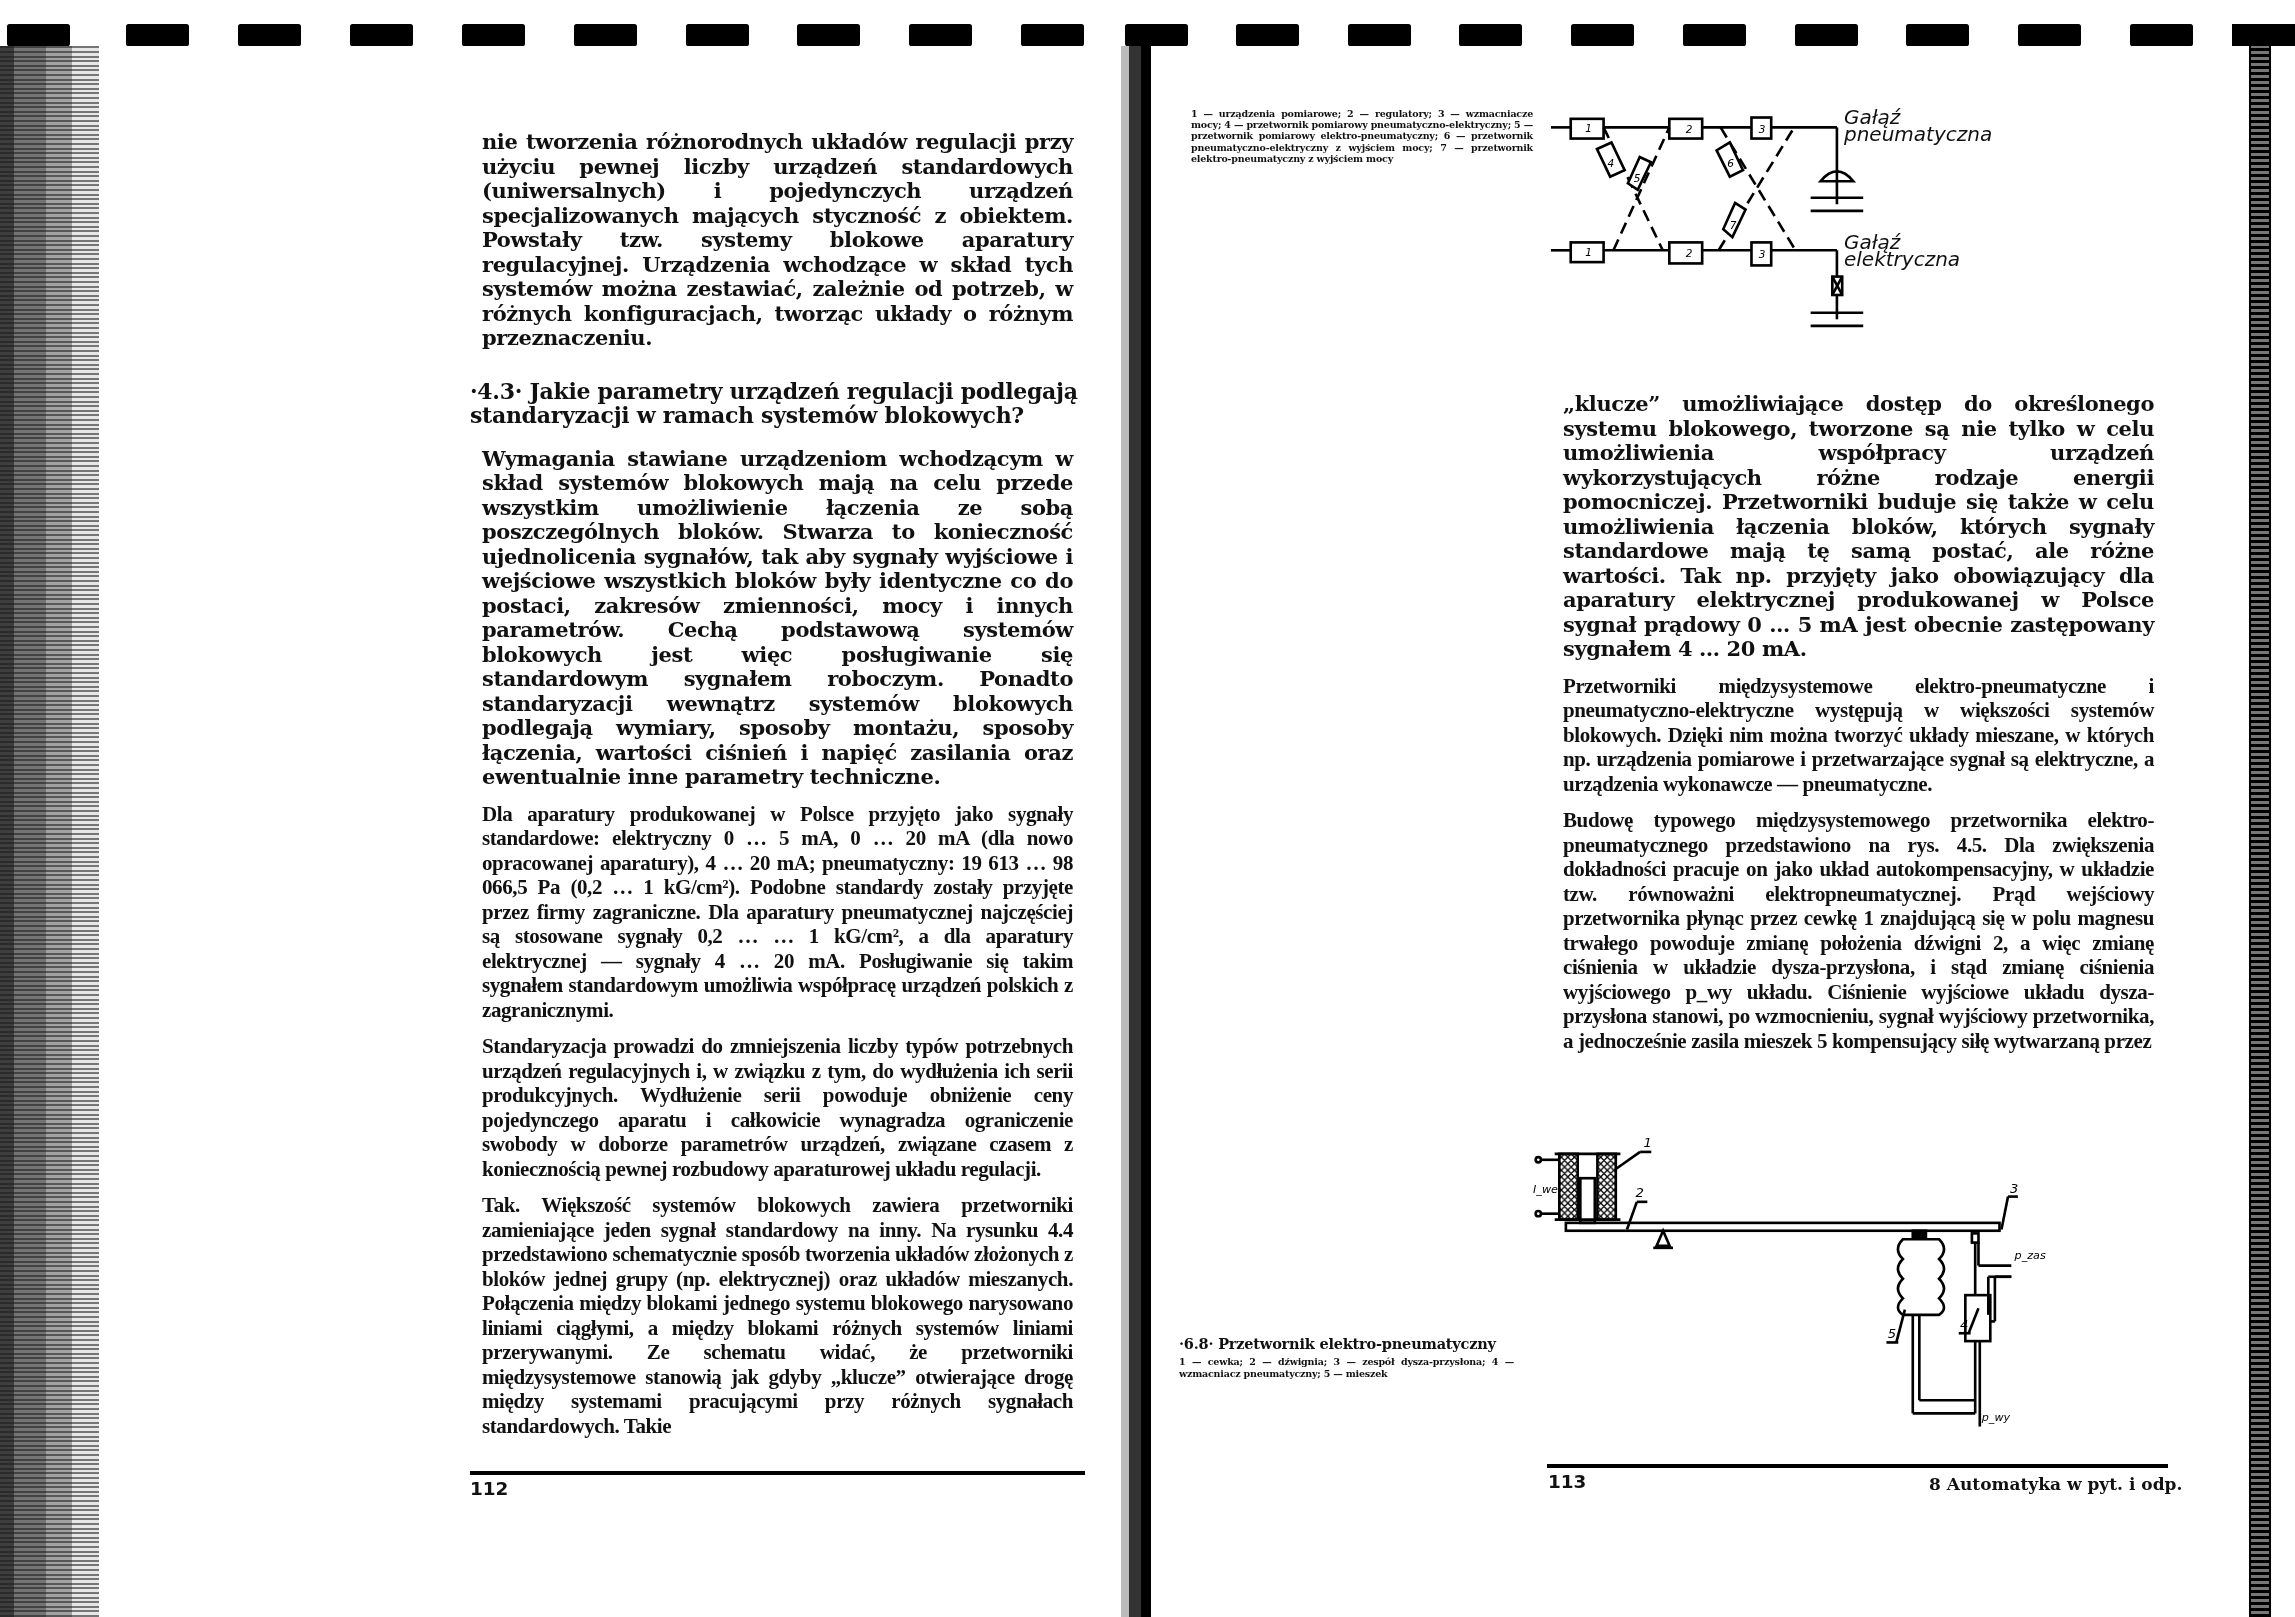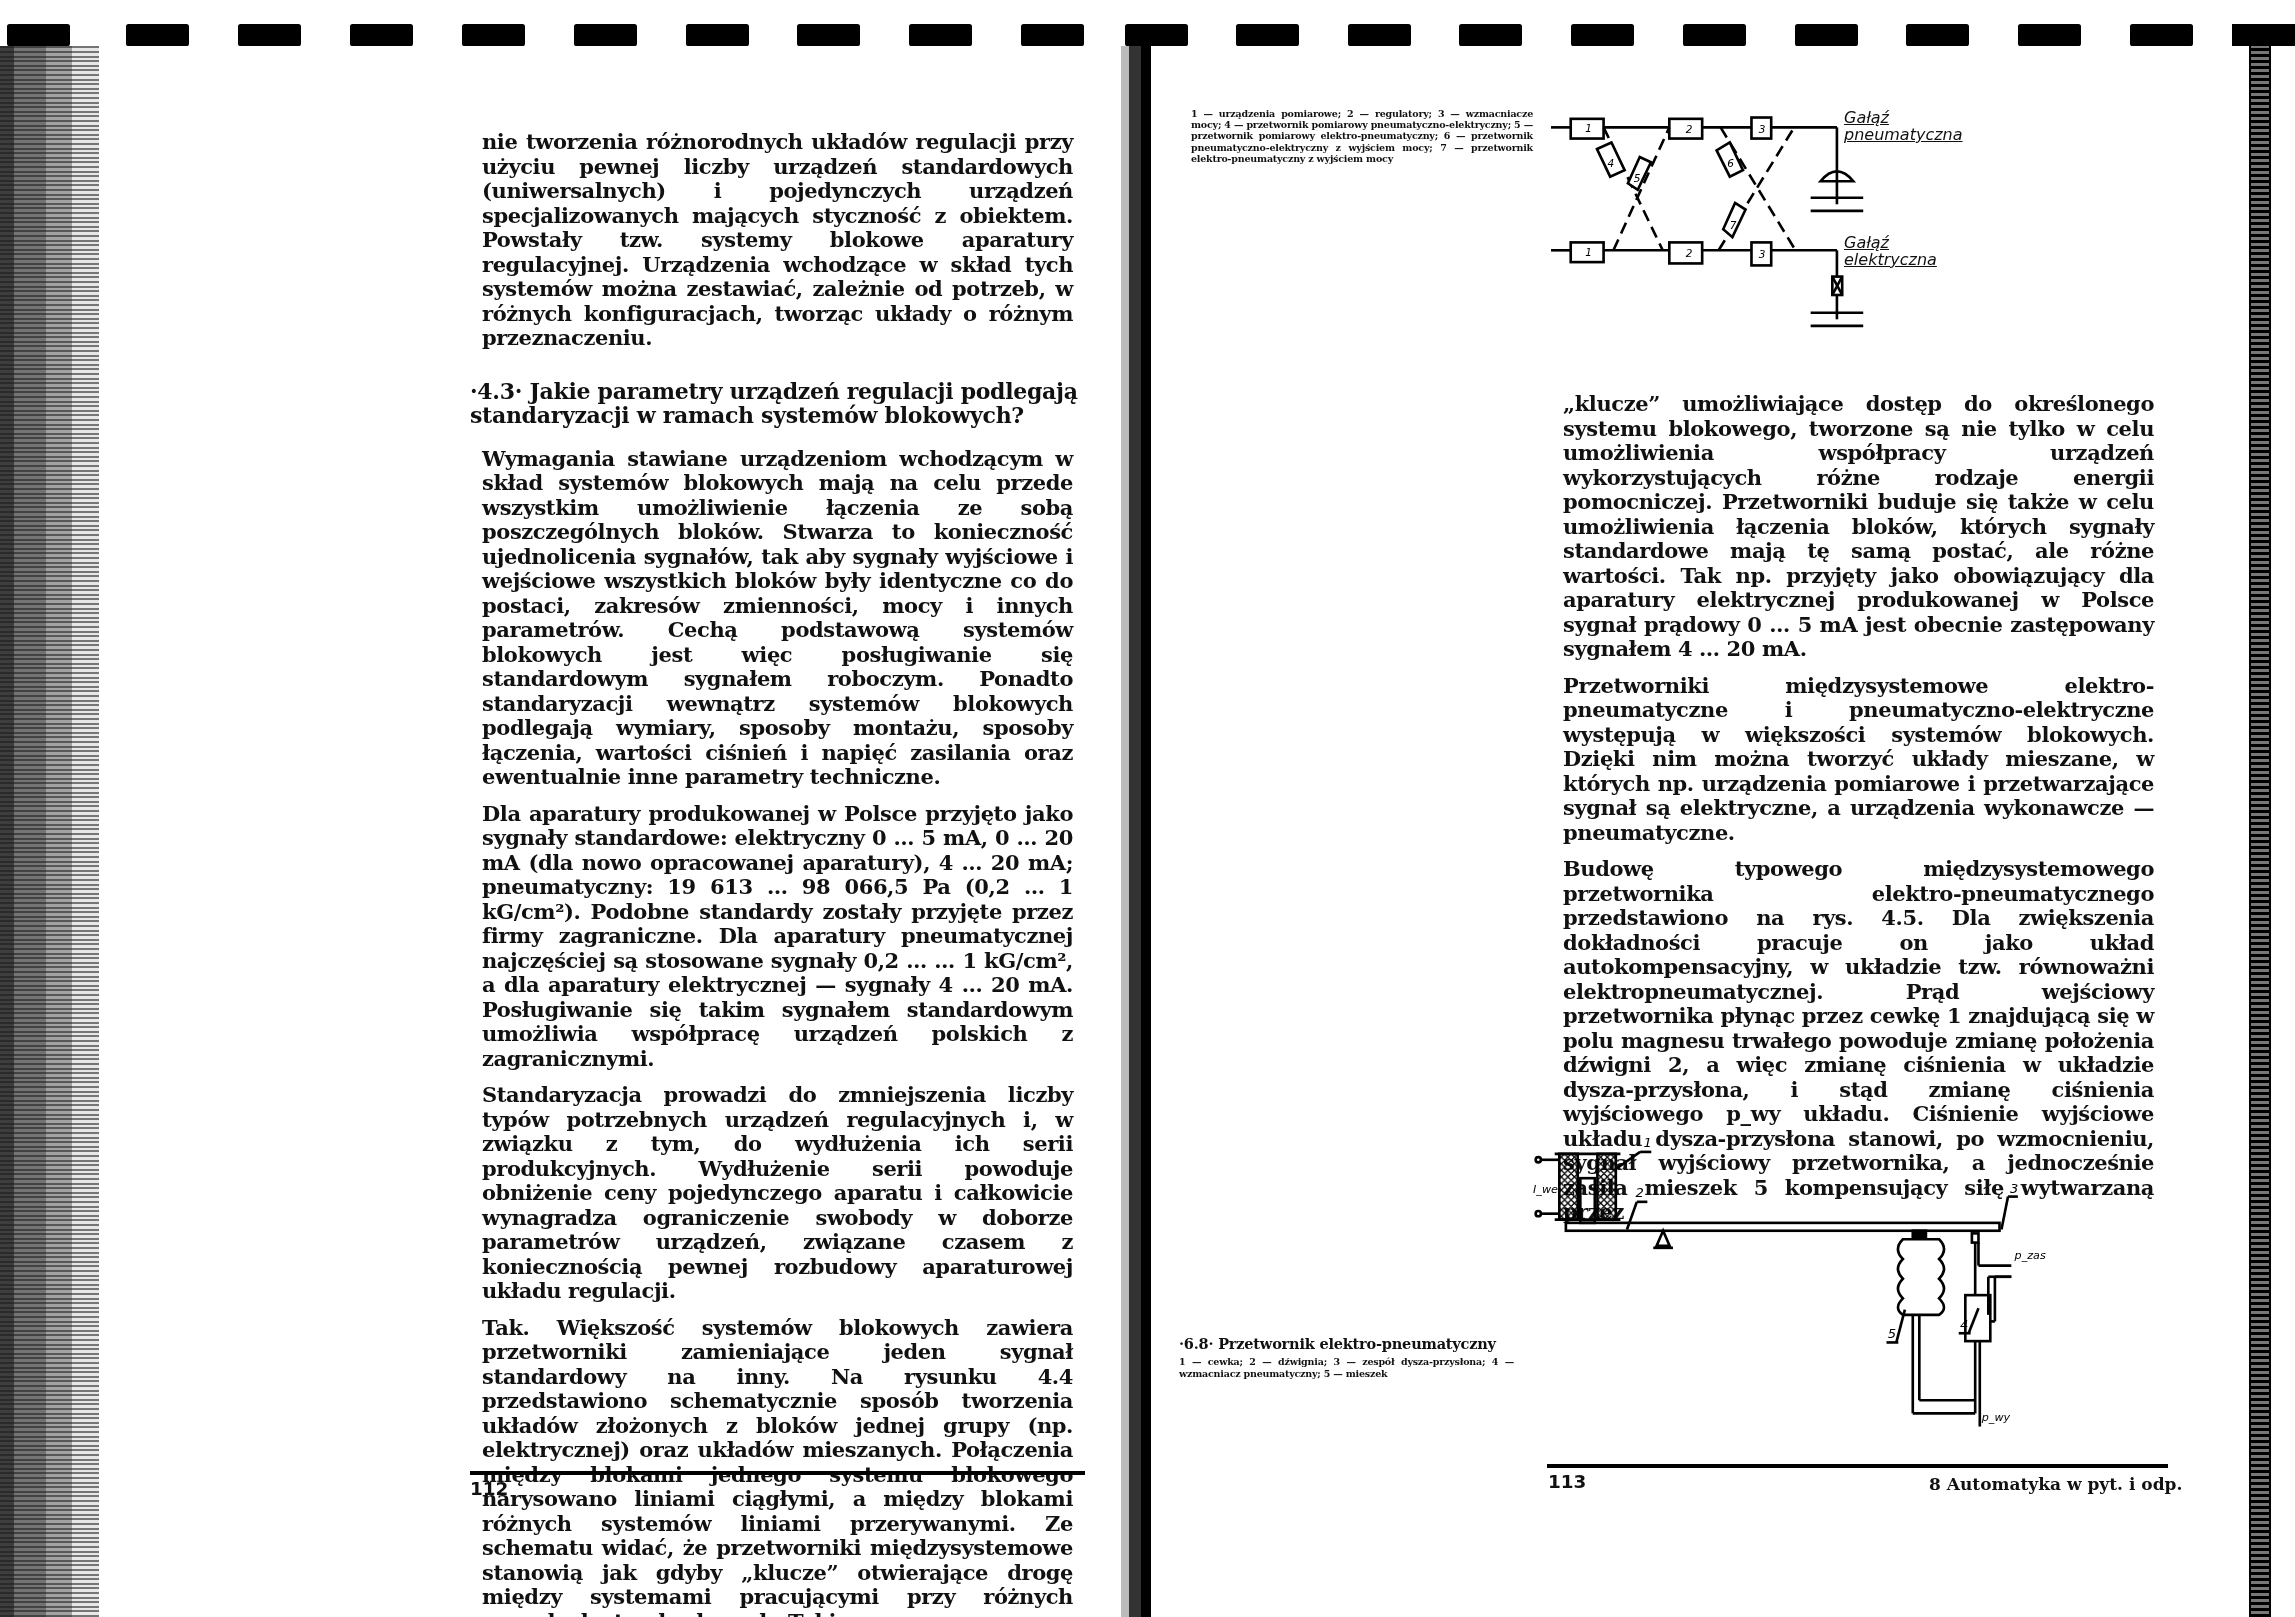--- a/index.html
+++ b/index.html
@@ -28,37 +28,37 @@
   }
   .right-edge-top { position: absolute; left: 2232px; top: 24px; width: 64px; height: 22.4px; background: #000; }
 
   .page { position: absolute; }
   .page-left { left: 470px; top: 118px; width: 615px; }
 
   .body-text {
     font-size: 21px; line-height: 24.5px; text-align: justify; margin: 12px;
     font-weight: 600; letter-spacing: -0.4px;
   }
-  .body-text + .body-text { margin-top: 4px; }
+  .body-text + .body-text { margin-top: 4px; font-family: Liberation Serif, serif; }
   .heading {
     font-size: 22px; line-height: 24px; font-weight: 800; margin: 0;
     letter-spacing: -0.3px;
   }
   .heading-block { margin: 28px 0 20px 0; }
 
   .footer-rule { position: absolute; height: 4px; background: #000; }
   .page-number { position: absolute; font-weight: 800; font-size: 18.4px; font-family: "DejaVu Sans", sans-serif; }
   .running-foot { position: absolute; font-weight: 800; font-size: 17px; font-family: "DejaVu Serif", serif; }
 
   .caption { position: absolute; font-family: "DejaVu Serif", serif; }
   .caption-title { font-size: 14.5px; line-height: 16.4px; font-weight: 700; margin: 0; letter-spacing: -0.2px; }
   .caption-legend { font-size: 9.5px; line-height: 11.2px; font-weight: 800; margin: 4px 0 0 0; text-align: justify; letter-spacing: -0.2px; }
 
   .figure { position: absolute; }
-  .fig-label { position: absolute; font-style: italic; font-family: "DejaVu Sans", sans-serif; font-size: 16px; line-height: 17px; text-decoration: underline; }
+  .fig-label { position: absolute; font-style: italic; font-family: "DejaVu Sans", sans-serif; font-size: 20px; line-height: 17px; }
   .right-text { position: absolute; left: 1551px; width: 615px; }
 </style>
 </head>
 <body>
 
 <div class="sprocket-row">
   <div class="sprocket" style="left:6.6px"></div>
   <div class="sprocket" style="left:126px"></div>
   <div class="sprocket" style="left:238px"></div>
   <div class="sprocket" style="left:350px"></div>

